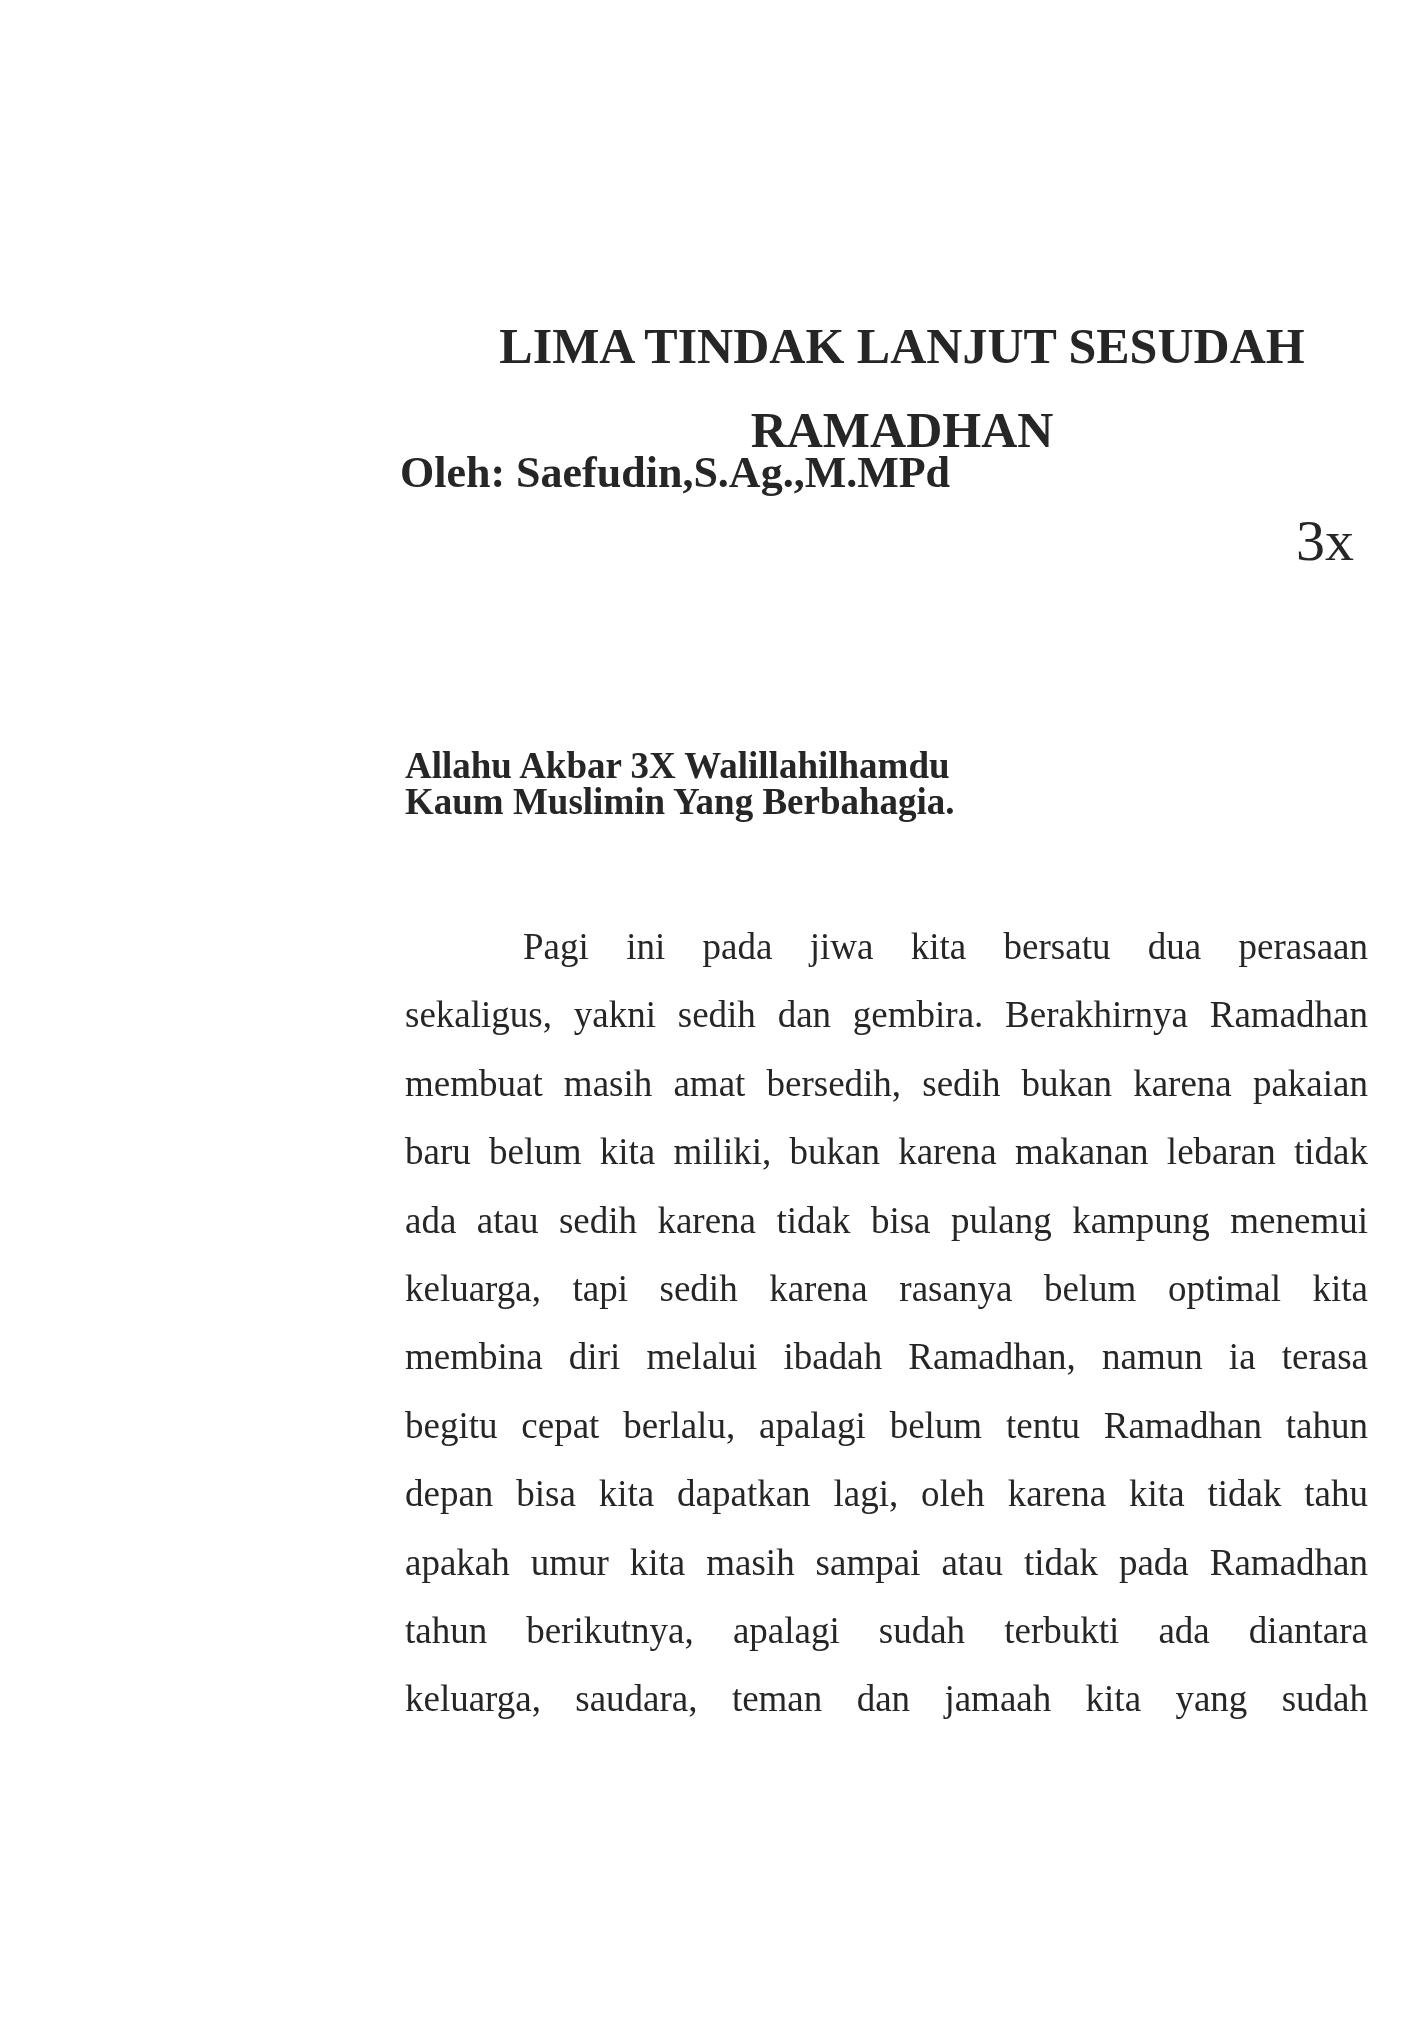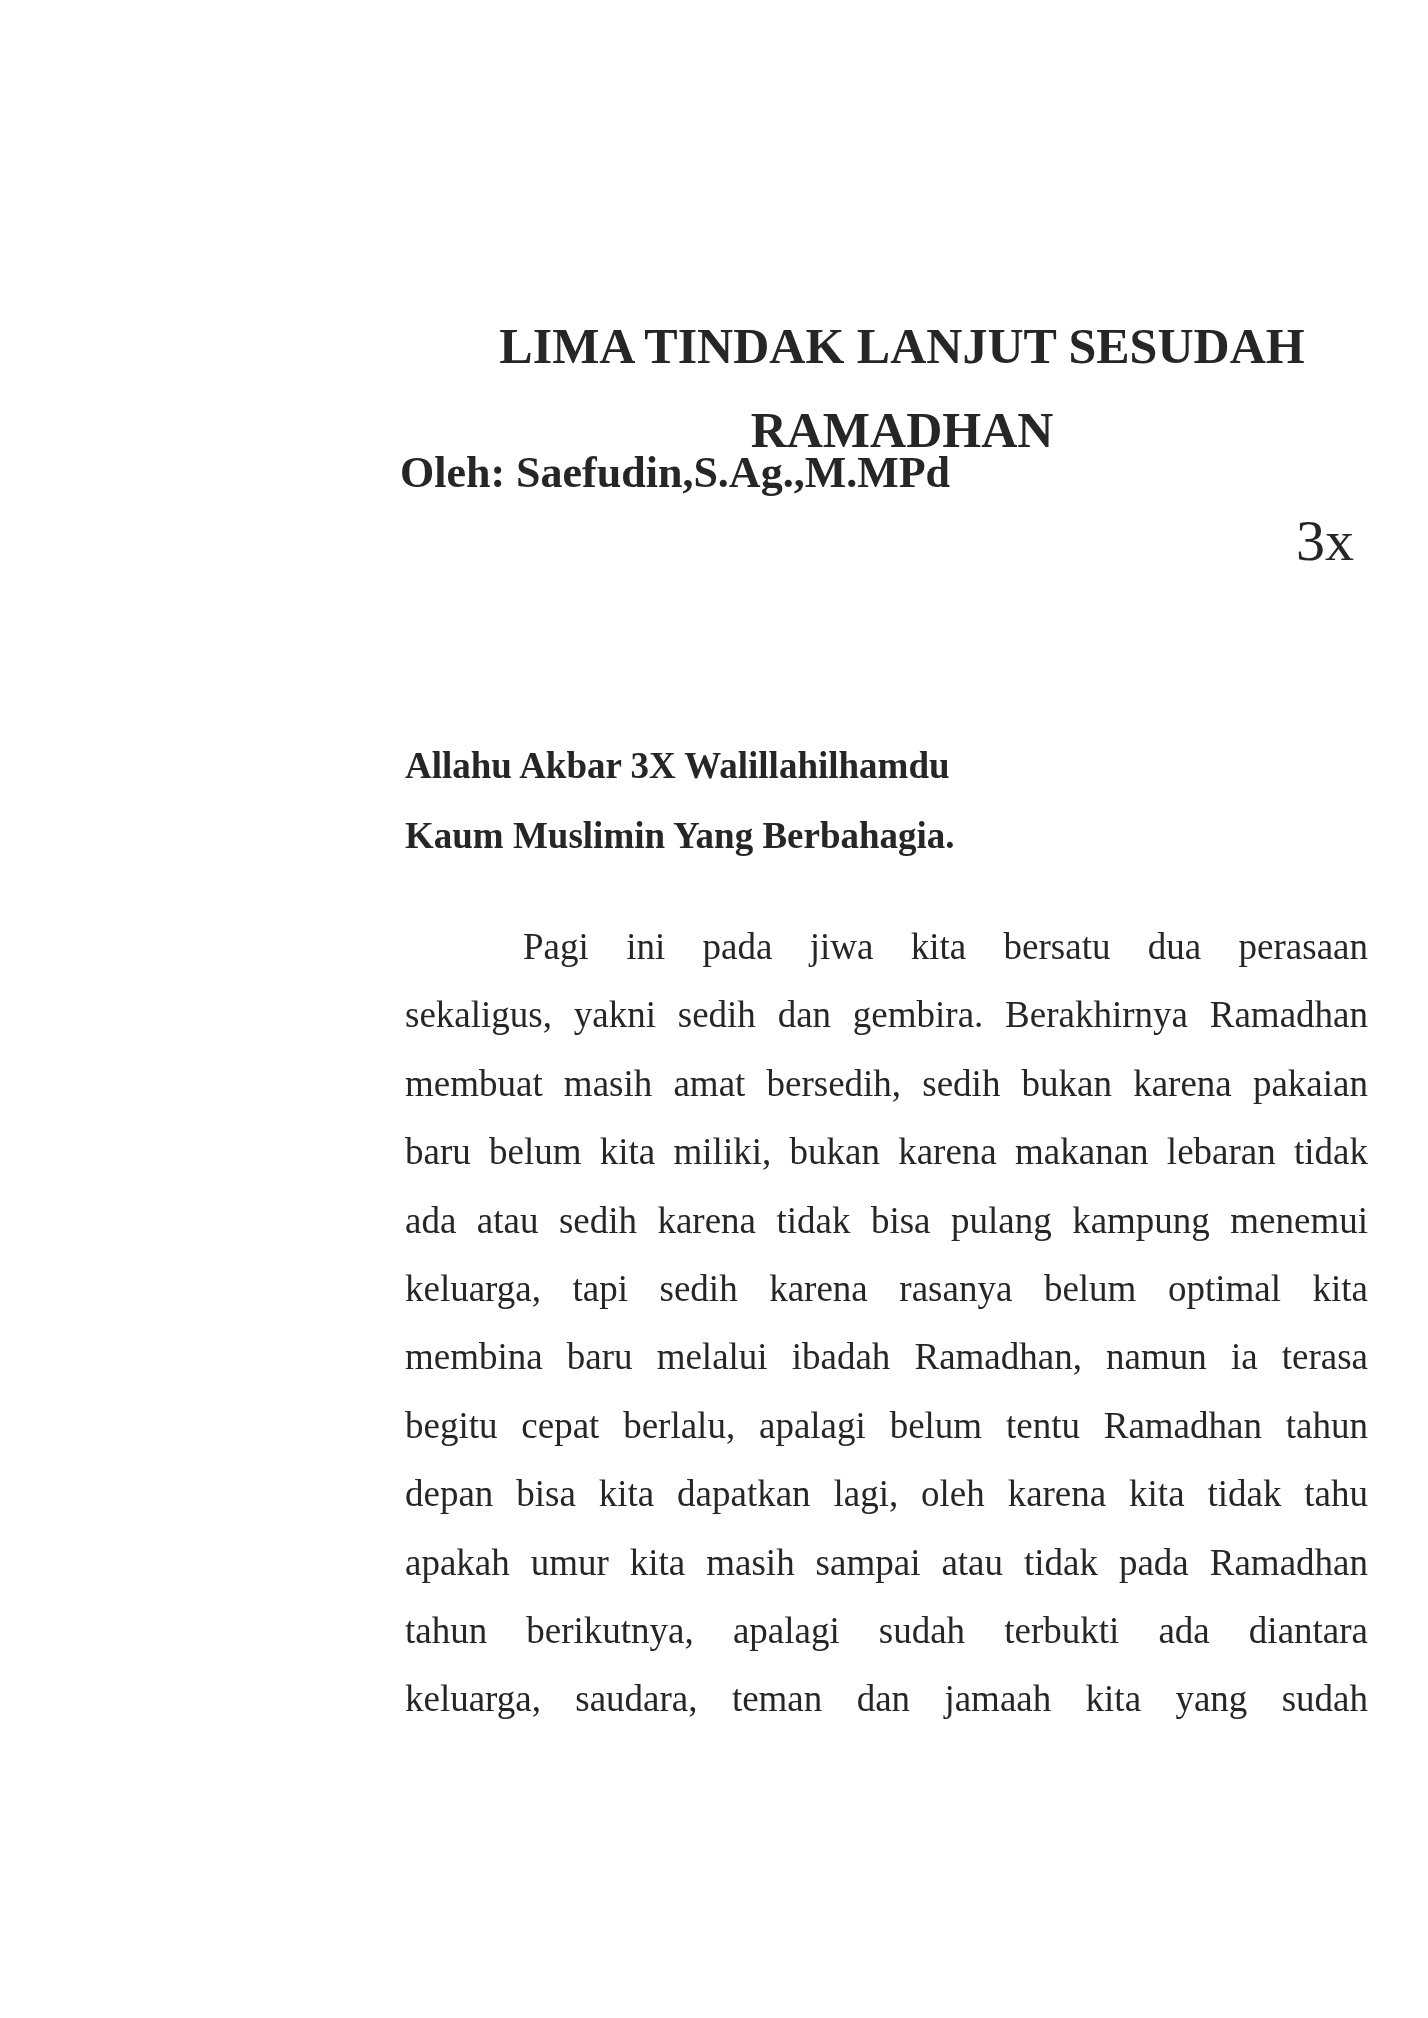--- a/index.html
+++ b/index.html
@@ -61,21 +61,21 @@
     .greeting {
       position: absolute;
       left: 405px;
       font-weight: bold;
       font-size: 37px;
       line-height: 44px;
       white-space: nowrap;
       margin: 0;
     }
     #greeting1 { top: 744px; }
-    #greeting2 { top: 814px; text-align: center; }
+    #greeting2 { top: 780px; text-align: center; }
     .body-text {
       position: absolute;
       left: 405px;
       top: 913px;
       width: 963px;
       margin: 0;
       font-size: 37px;
       line-height: 68.4px;
       text-align: justify;
     }
@@ -110,21 +110,21 @@
   <p class="greeting" id="greeting1">Allahu Akbar 3X Walillahilhamdu</p>
   <p class="greeting" id="greeting2">Kaum Muslimin Yang Berbahagia.</p>
 
   <div class="body-text">
     <span class="body-line indent">Pagi ini pada jiwa kita bersatu dua perasaan</span>
     <span class="body-line">sekaligus, yakni sedih dan gembira. Berakhirnya Ramadhan</span>
     <span class="body-line">membuat masih amat bersedih, sedih bukan karena pakaian</span>
     <span class="body-line">baru belum kita miliki, bukan karena makanan lebaran tidak</span>
     <span class="body-line">ada atau sedih karena tidak bisa pulang kampung menemui</span>
     <span class="body-line">keluarga, tapi sedih karena rasanya belum optimal kita</span>
-    <span class="body-line">membina baru melalui ibadah Ramadhan, namun ia terasa</span>
+    <span class="body-line">membina diri melalui ibadah Ramadhan, namun ia terasa</span>
     <span class="body-line">begitu cepat berlalu, apalagi belum tentu Ramadhan tahun</span>
     <span class="body-line">depan bisa kita dapatkan lagi, oleh karena kita tidak tahu</span>
     <span class="body-line">apakah umur kita masih sampai atau tidak pada Ramadhan</span>
     <span class="body-line">tahun berikutnya, apalagi sudah terbukti ada diantara</span>
     <span class="body-line">keluarga, saudara, teman dan jamaah kita yang sudah</span>
   </div>
 
 </div>
 
 </body></html>

